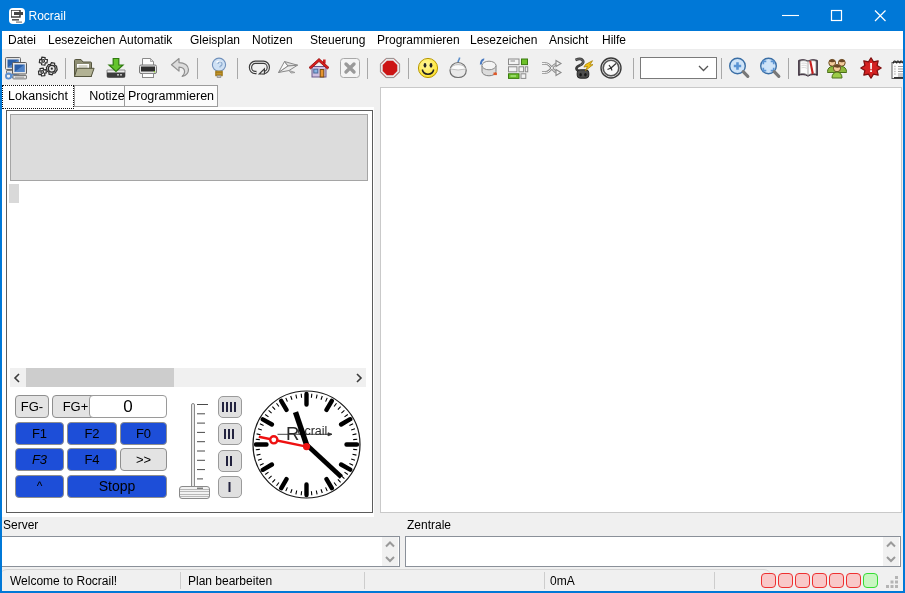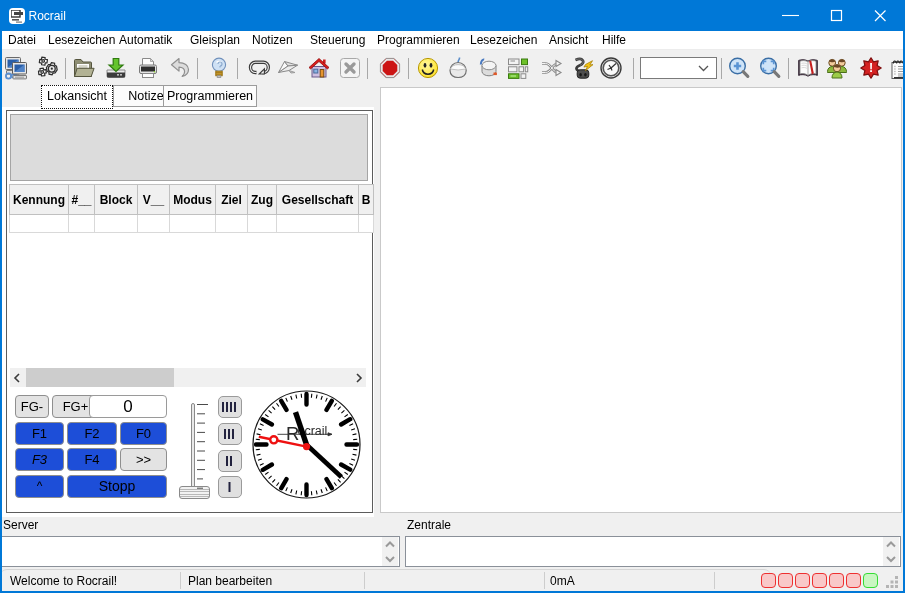--- a/index.html
+++ b/index.html
@@ -14,21 +14,21 @@
 #appicon { left:9px; top:7.5px; width:16px; height:16px; background:#fff; border-radius:4px; }
 
 #menubar { left:0; top:31px; width:905px; height:19px; background:#ffffff; border-bottom:1px solid #ececec; }
 #menubar span { position:absolute; top:2px; font-size:12px; color:#000; }
 
 #toolbar { left:0; top:50px; width:905px; height:35px; background:#f0f0f0; }
 .ti { position:absolute; top:56px; }
 .tsep { position:absolute; top:58px; width:1px; height:21px; background:#a8a8a8; }
 #combo { position:absolute; left:640px; top:57px; width:77px; height:22px; background:#fff; border:1px solid #7a7a7a; }
 
-.tab { position:absolute; top:85px; height:22px; background:#fcfcfc; border:1px solid #9c9c9c; font-size:12.5px; text-align:center; padding-top:3px;margin-left:39px; }
+.tab { position:absolute; top:85px; height:22px; background:#fcfcfc; border:1px solid #9c9c9c; font-size:12.5px; text-align:center; padding-top:3px; }
 #tab1 { left:2px; width:72px; border:1px dotted #111; background:#fff; height:24px; z-index:3; }
 
 #page { left:0px; top:107px; width:374px; height:410px; background:#ffffff; }
 #gbox { left:6px; top:110px; width:367px; height:403px; border:1px solid #5c5c5c; background:#fff; }
 #imgbox { left:10px; top:114px; width:358px; height:67px; background:#dcdcdc; border:1px solid #a5a5a5; }
 
 table { position:absolute; left:9px; top:184px; border-collapse:collapse; table-layout:fixed; }
 th { background:#f0f0f0; border:1px solid #c0c0c0; font-size:12px; font-weight:bold; height:30px; padding:0; }
 td { background:#fff; border:1px solid #d9d9d9; height:18px; padding:0; }
 
@@ -309,31 +309,20 @@
   </svg>
 
   <div class="tab" id="tab1">Lokansicht</div>
   <div class="tab" style="left:74px; width:73px;">Notizen</div>
   <div class="tab" style="left:124px; width:94px;">Programmieren</div>
   <div class="abs" id="page"></div>
   <div class="abs" id="gbox"></div>
   <div class="abs" id="imgbox"></div>
   <table>
     <tbody>
-        <tr>
-      <th style="width:59px">Kennung</th>
-      <th style="width:26px">#__</th>
-      <th style="width:43px">Block</th>
-      <th style="width:32px">V__</th>
-      <th style="width:46px">Modus</th>
-      <th style="width:32px">Ziel</th>
-      <th style="width:29px">Zug</th>
-      <th style="width:82px">Gesellschaft</th>
-      <th style="width:15px">B</th>
-    </tr>
     <tr>
           <td></td>
           <td></td>
           <td></td>
           <td></td>
           <td></td>
           <td></td>
           <td></td>
           <td></td>
           <td></td>

